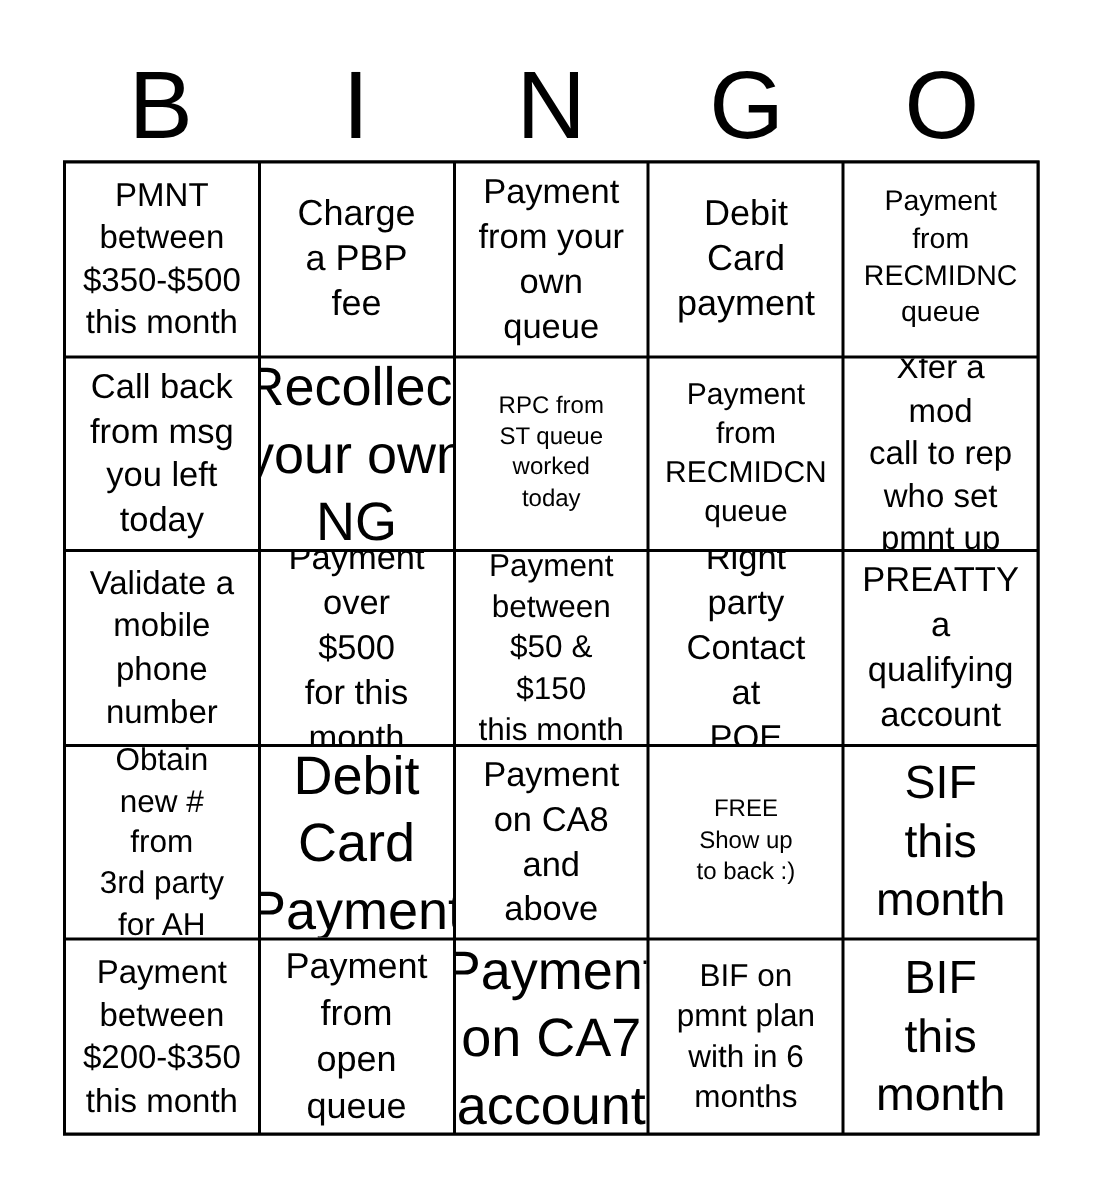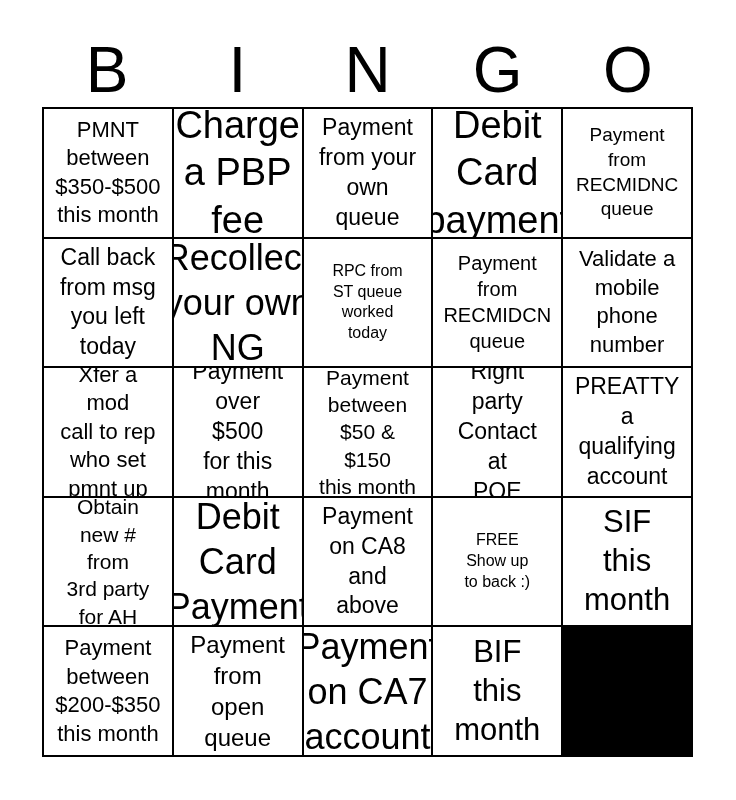--- a/index.html
+++ b/index.html
@@ -58,21 +58,21 @@
     box-sizing: border-box;
   }
   .fs19 { font-size: 19px; }
   .fs20 { font-size: 20px; }
   .fs21 { font-size: 21px; }
   .fs22 { font-size: 22px; }
   .fs23 { font-size: 23px; }
   .fs24 { font-size: 24px; }
   .fs25 { font-size: 16px; }
   .fs28 { font-size: 36px; line-height: 1.25; }
-  .fs30 { font-size: 38px; line-height: 1.25; }
+  .fs30 { font-size: 24px; line-height: 1.25; }
   .fs31 { font-size: 31px; line-height: 1.25; }
 </style>
 </head>
 <body>
 
 <div class="page">
 
   <div class="title">
     <span class="letter">B</span>
     <span class="letter">I</span>
@@ -109,29 +109,29 @@
 your own
 NG</div>
     <div class="cell fs25">RPC from
 ST queue
 worked
 today</div>
     <div class="cell fs20">Payment
 from
 RECMIDCN
 queue</div>
+    <div class="cell fs22">Xfer a mod
+call to rep
+who set
+pmnt up</div>
+
     <div class="cell fs22">Validate a
 mobile
 phone
 number</div>
-
-    <div class="cell fs22">Xfer a mod
-call to rep
-who set
-pmnt up</div>
     <div class="cell fs23">Payment
 over $500
 for this
 month</div>
     <div class="cell fs21">Payment
 between
 $50 &amp; $150
 this month</div>
     <div class="cell fs23">Right
 party
@@ -161,17 +161,21 @@
     <div class="cell fs22">Payment
 between
 $200-$350
 this month</div>
     <div class="cell fs24">Payment
 from open
 queue</div>
     <div class="cell fs28">Payment
 on CA7
 account</div>
+    <div class="cell fs21">BIF on
+pmnt plan
+with in 6
+months</div>
     <div class="cell fs31">BIF this
 month</div>
   </div>
 
 </div>
 
 </body></html>

